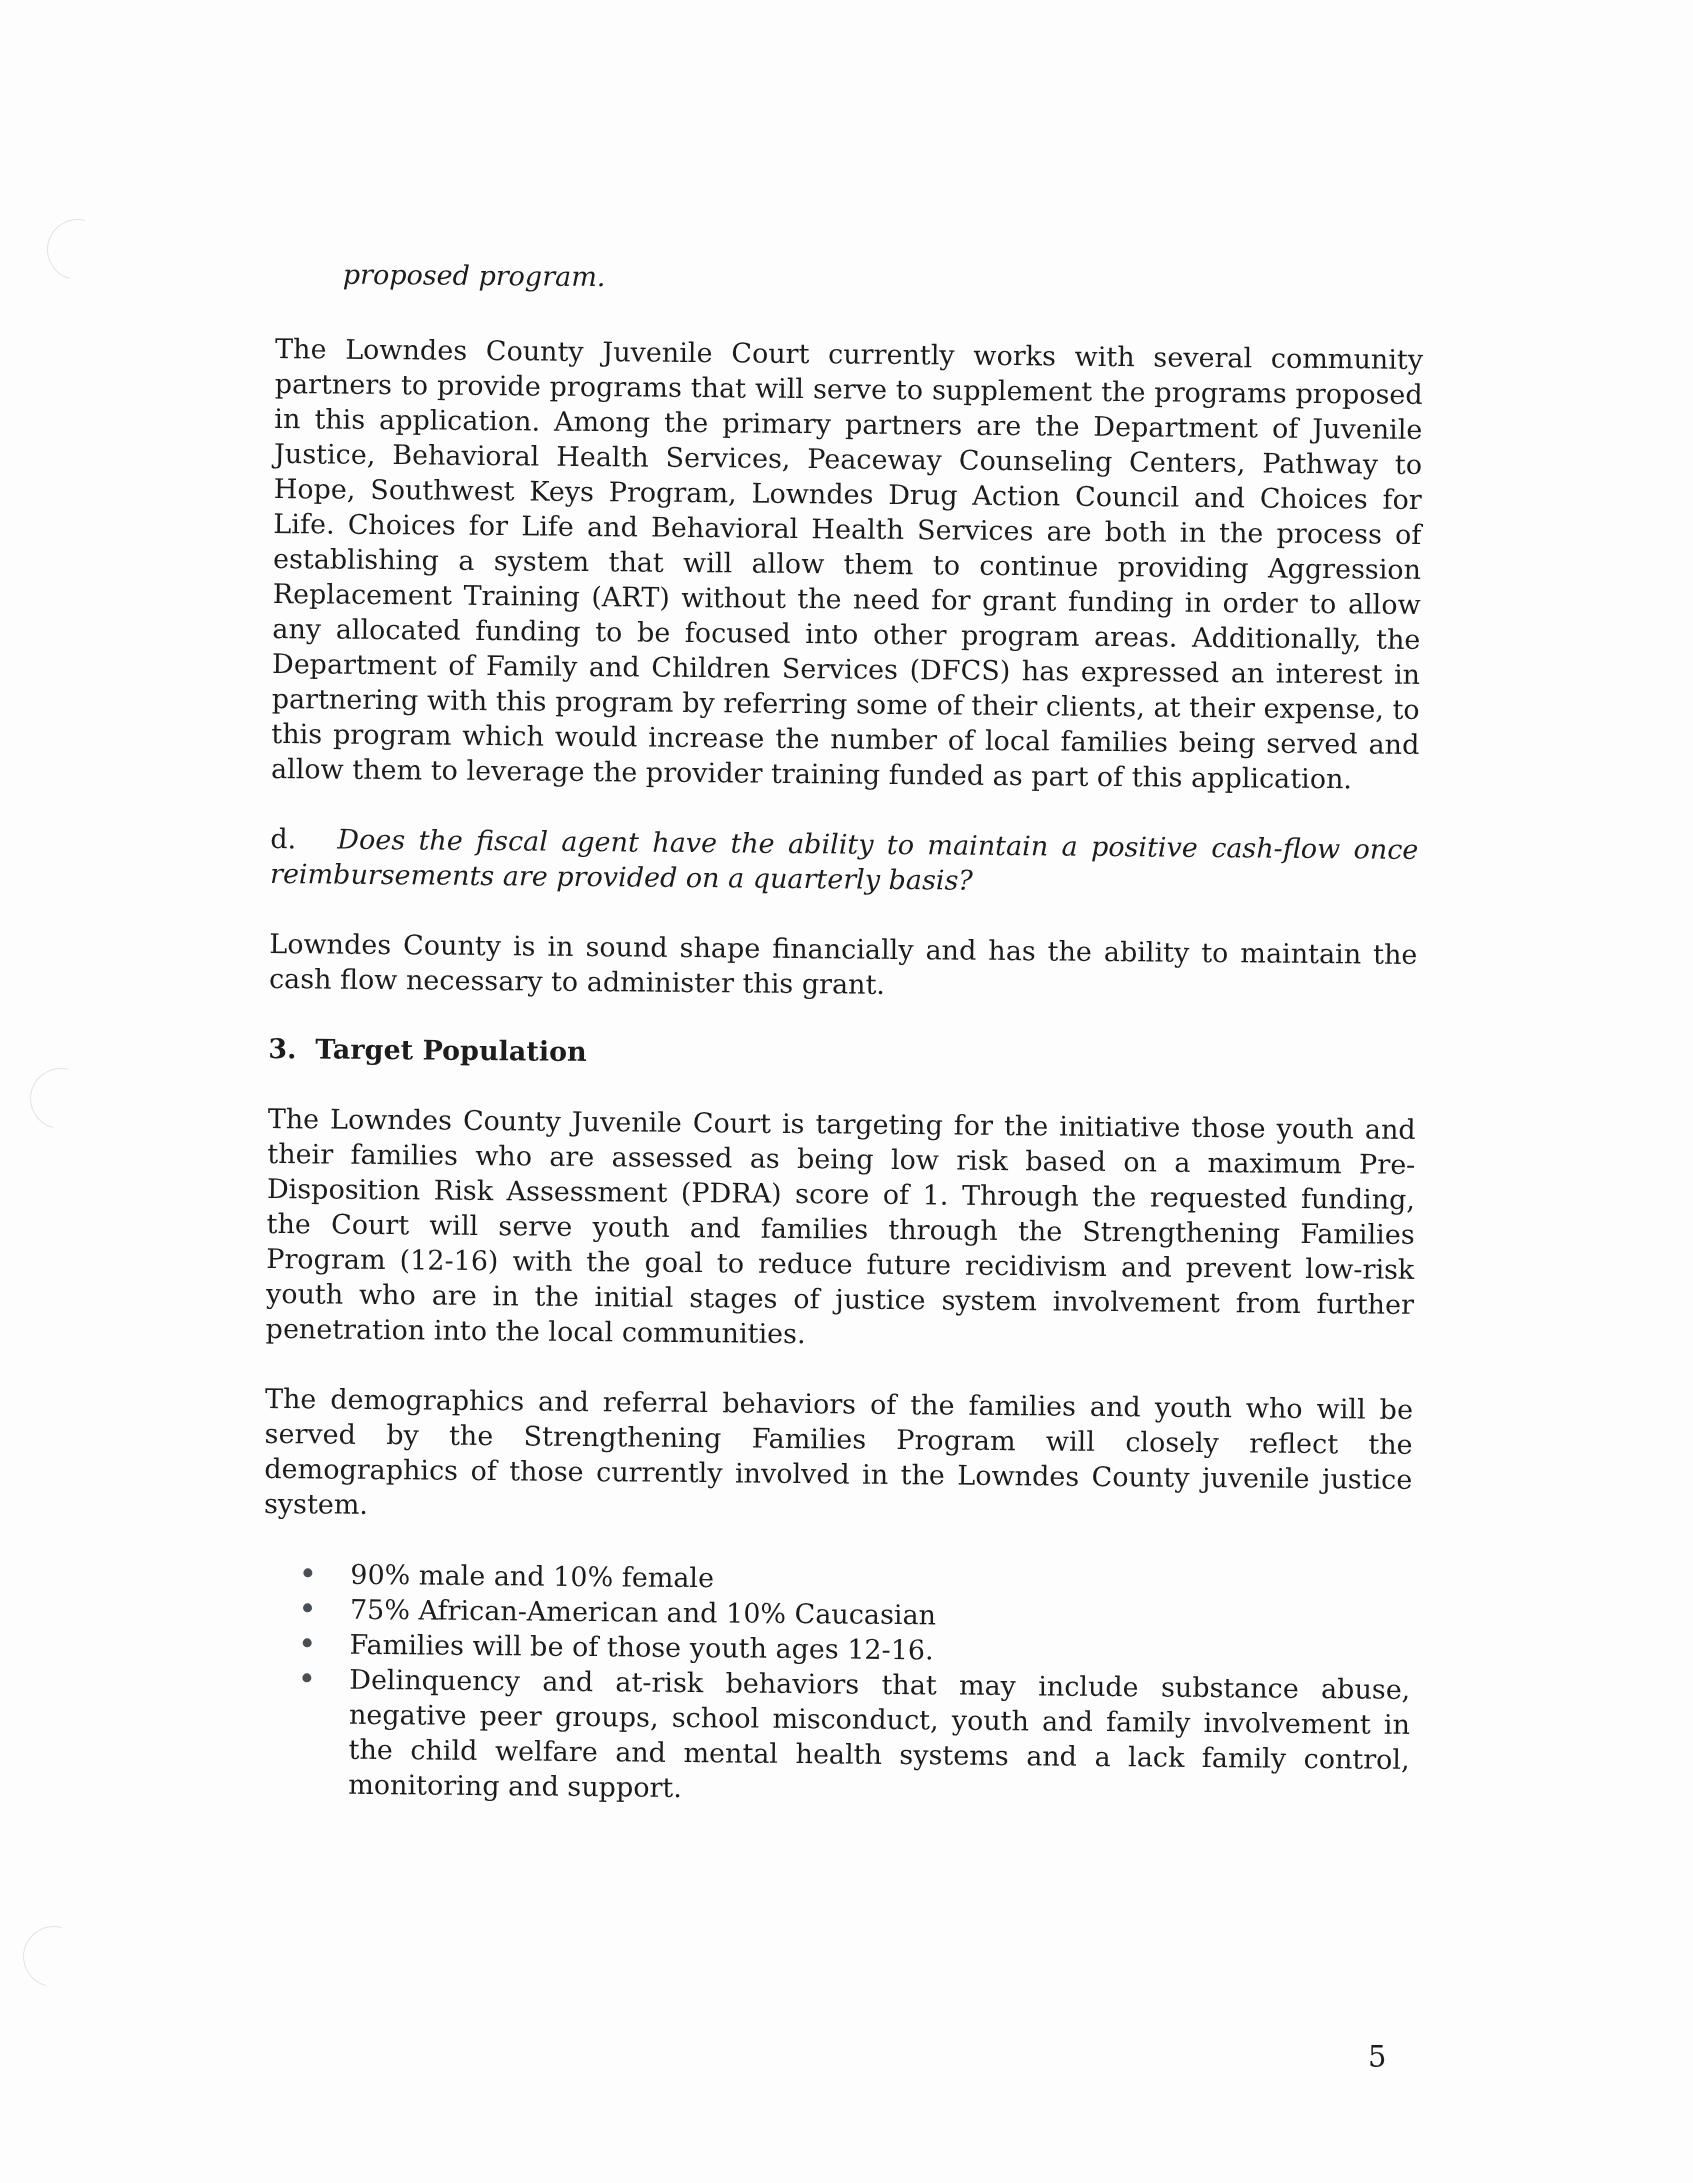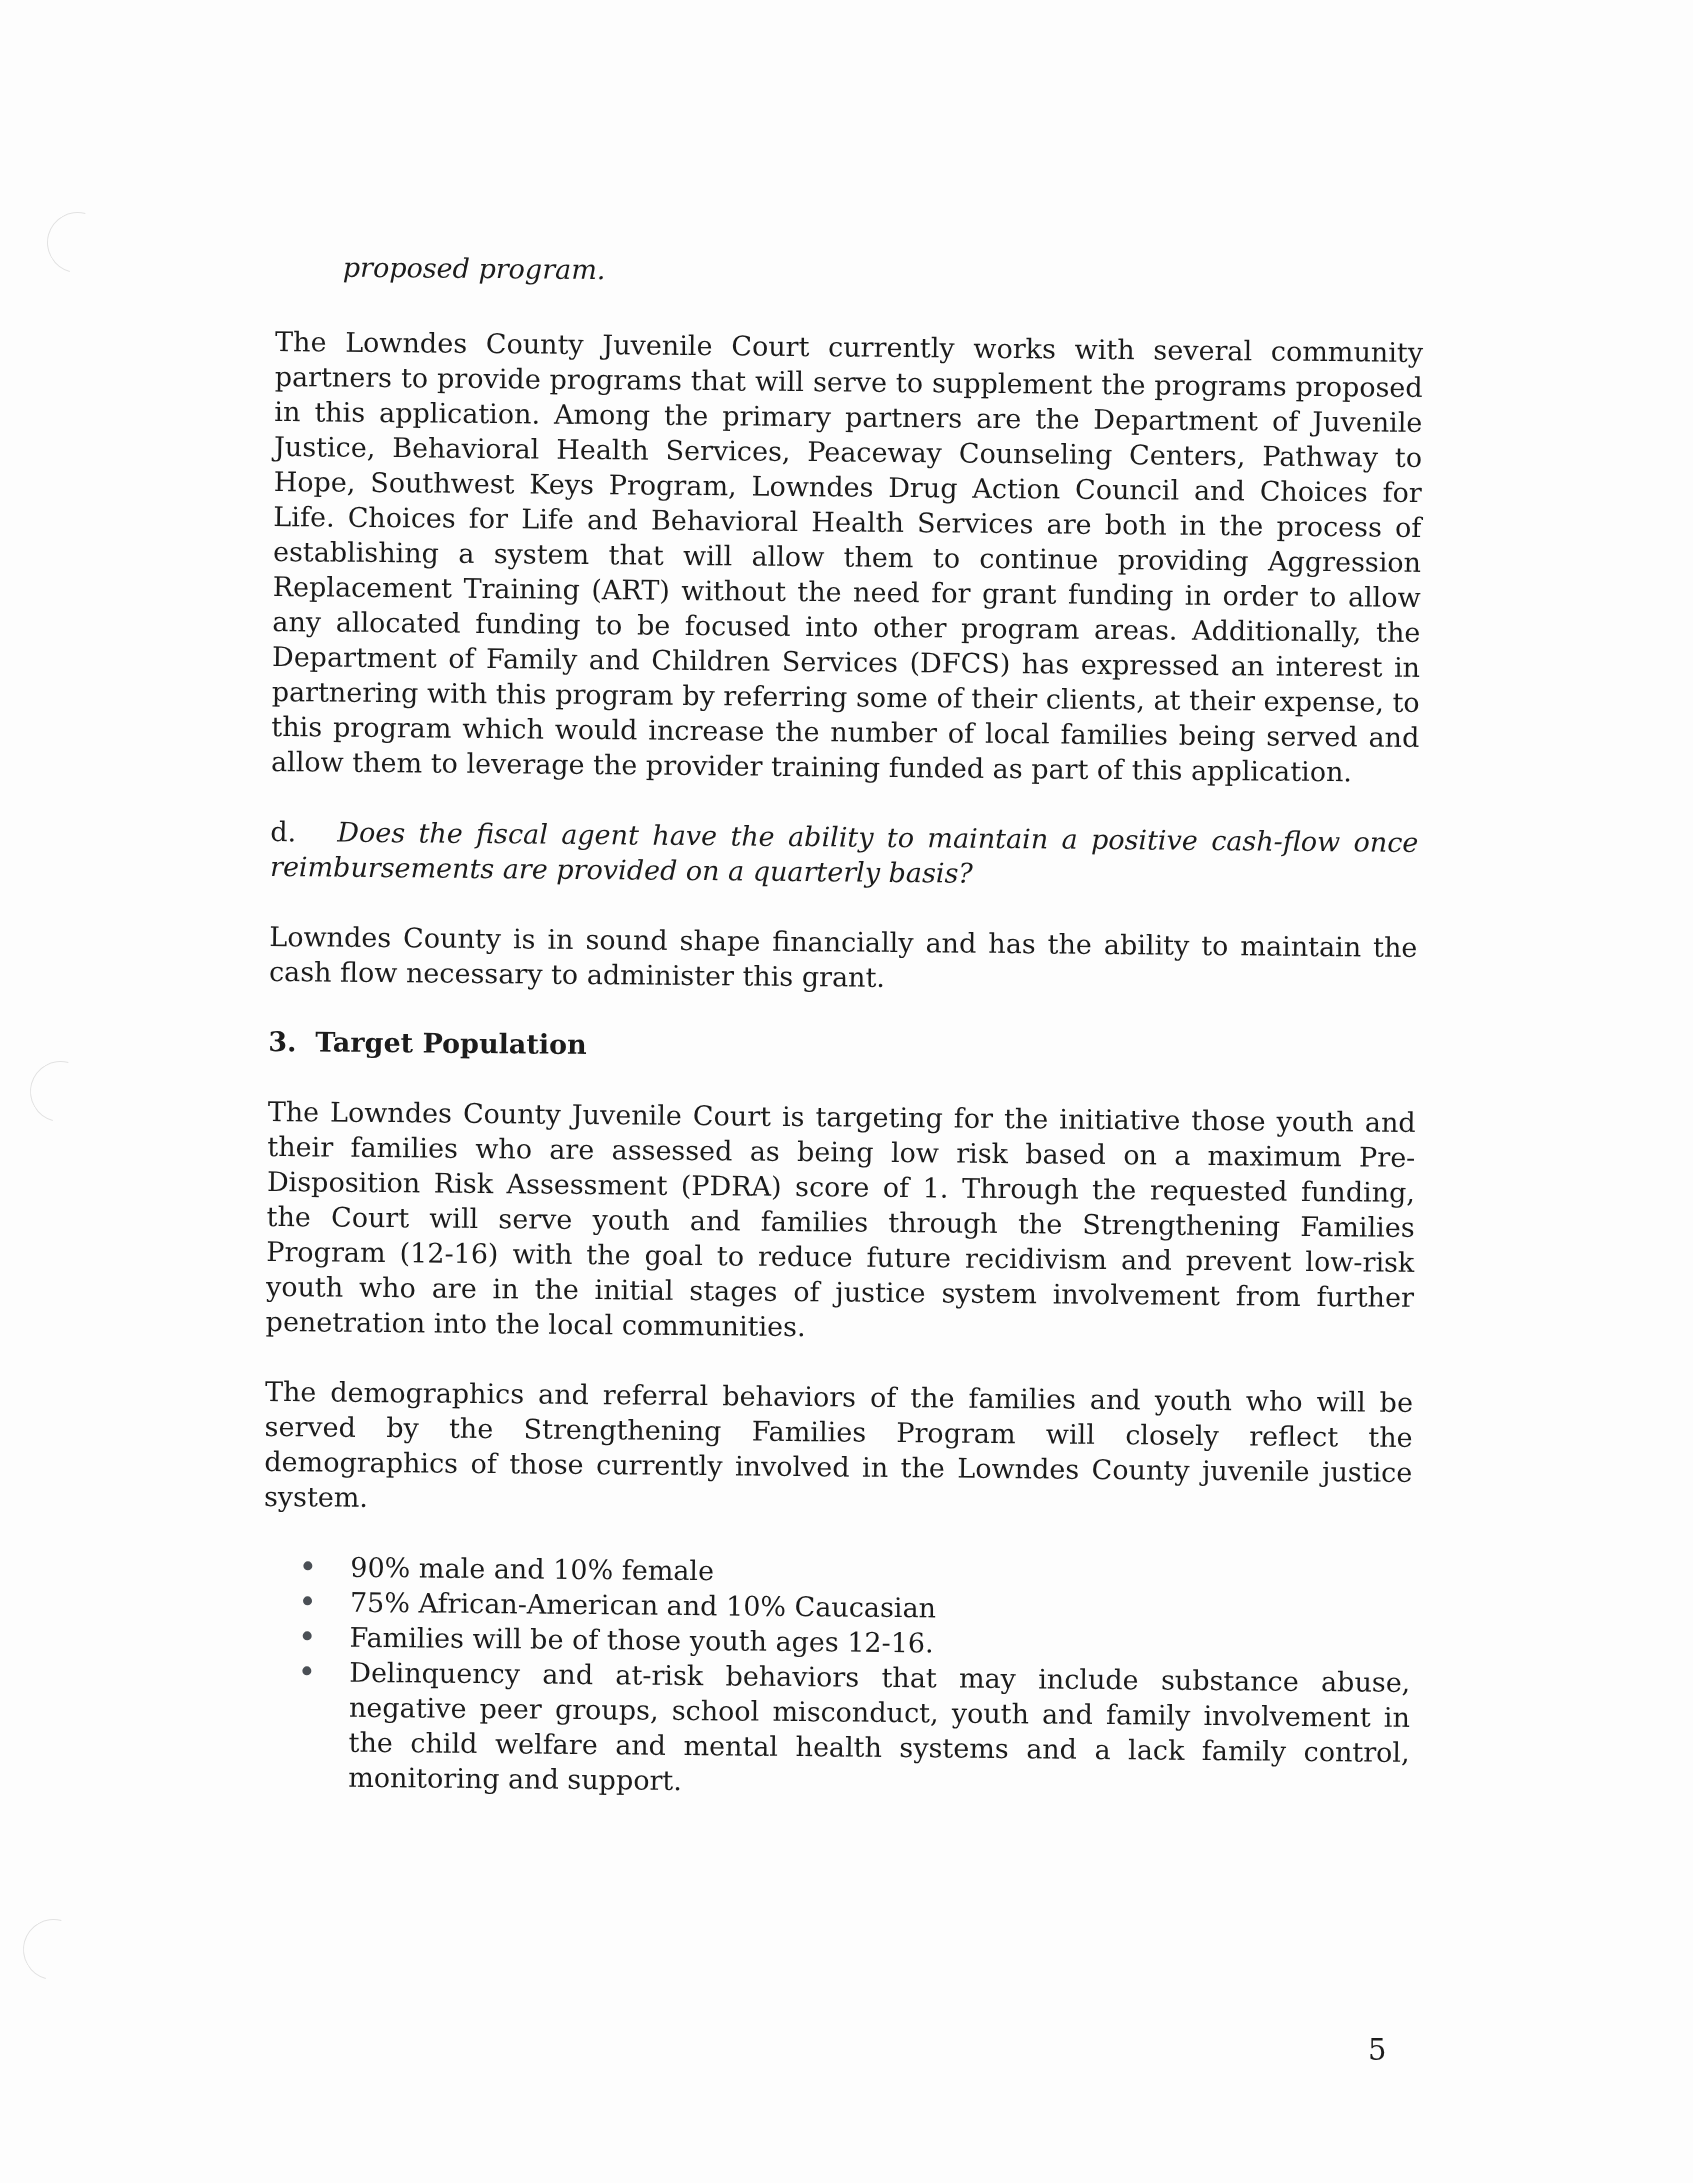--- a/index.html
+++ b/index.html
@@ -2,21 +2,21 @@
 <html style="font-size:10.7px"><head>
   <meta charset="utf-8">
   <style>
     html, body { margin: 0; padding: 0; }
     body {
       width: 1693px; height: 2183px; background: #fdfdfd;
       position: relative; overflow: hidden;
       font-family: "DejaVu Serif", "Liberation Serif", serif;
       color: #1c1c1c;
     }
-    .page { position: absolute; left: 0; top: 9px; width: 1693px; height: 1811px; }
+    .page { position: absolute; left: 0; top: 16px; width: 1693px; height: 1811px; }
     .punch {
       position: absolute; width: 59px; height: 59px; border-radius: 50%;
       border: 1.3px solid #e2e2e2; border-right-color: transparent; border-bottom-color: transparent;
       transform: rotate(-30deg);
     }
     .content {
       position: absolute; left: 276px; top: 240px; width: 1148px;
       transform: rotate(0.55deg); transform-origin: left top;
       font-size: 27px; line-height: 35px;
     }

